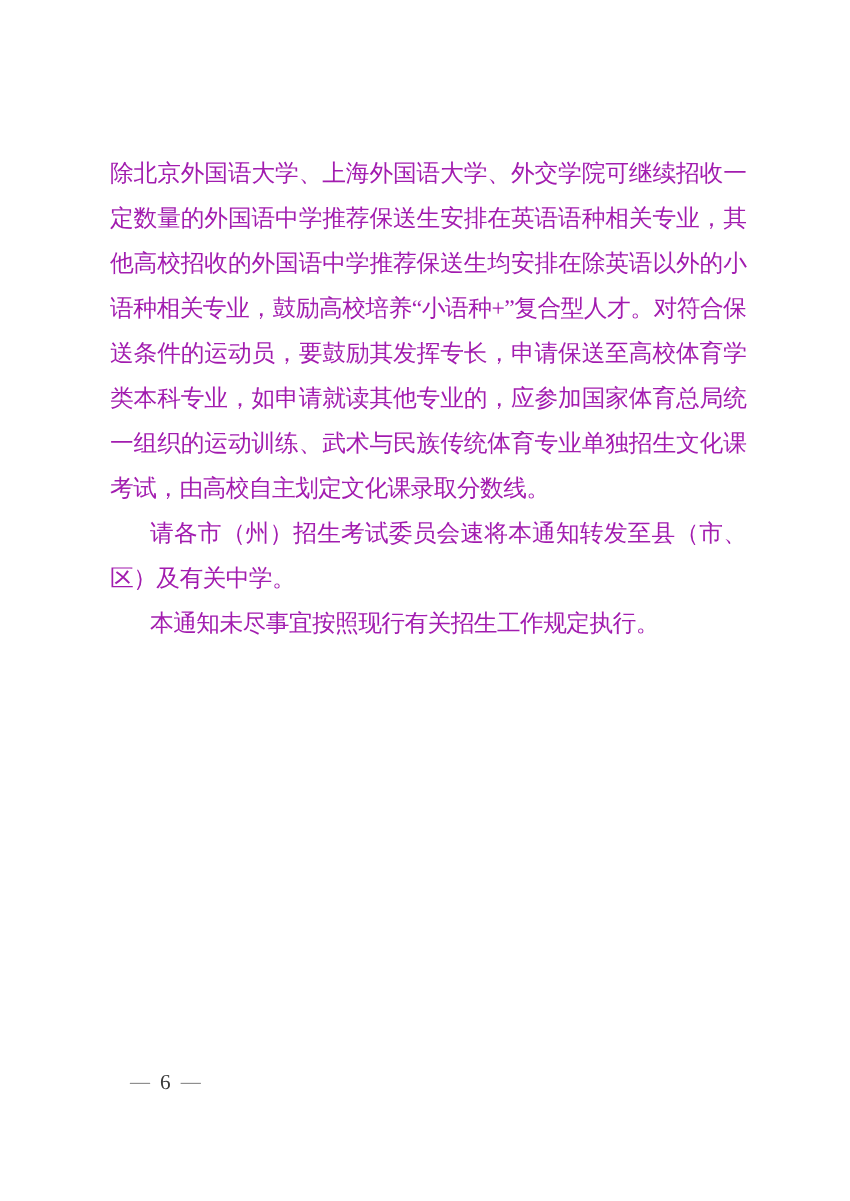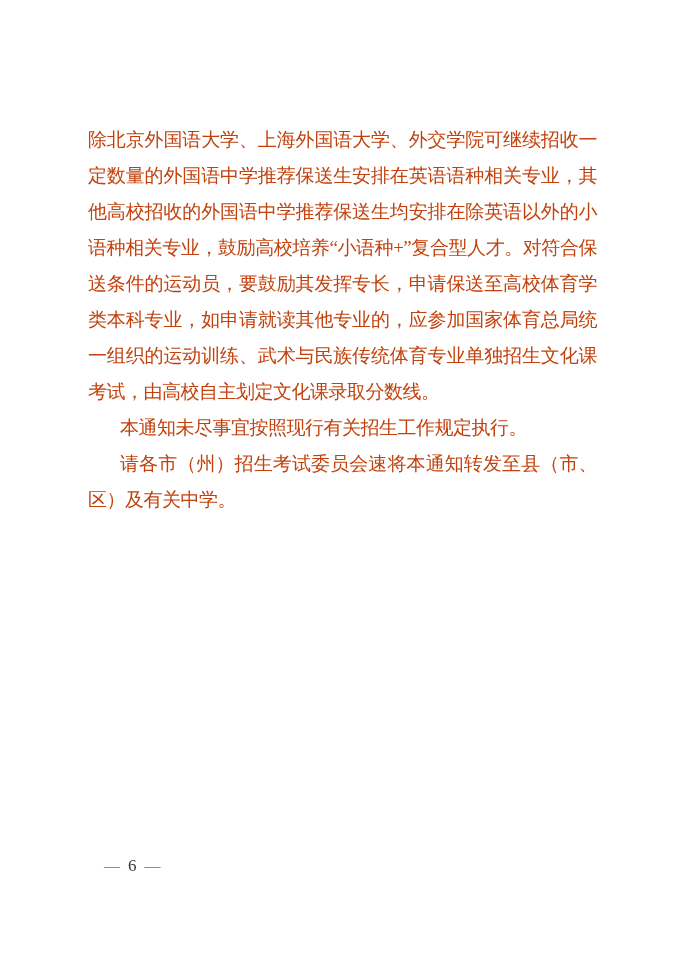--- a/index.html
+++ b/index.html
@@ -13,21 +13,21 @@
     height: 961px;
     background: #ffffff;
     overflow: hidden;
     font-family: "Liberation Serif", "DejaVu Serif", serif;
   }
   .content {
     position: absolute;
     left: 88px;
     top: 122px;
     width: 509px;
-    color: #c2410c;
+    color: #a21caf;
     font-size: 19px;
     line-height: 36px;
     letter-spacing: -0.5px;
     text-align: justify;
   }
   .content p {
     margin: 0;
     padding: 0;
   }
   .content p.indent {
@@ -50,22 +50,22 @@
     font-size: 16px;
   }
 </style>
 </head>
 <body>
 
 <div class="page">
 
   <div class="content">
     <p>除北京外国语大学、上海外国语大学、外交学院可继续招收一定数量的外国语中学推荐保送生安排在英语语种相关专业，其他高校招收的外国语中学推荐保送生均安排在除英语以外的小语种相关专业，鼓励高校培养“小语种+”复合型人才。对符合保送条件的运动员，要鼓励其发挥专长，申请保送至高校体育学类本科专业，如申请就读其他专业的，应参加国家体育总局统一组织的运动训练、武术与民族传统体育专业单独招生文化课考试，由高校自主划定文化课录取分数线。</p>
+    <p class="indent">请各市（州）招生考试委员会速将本通知转发至县（市、区）及有关中学。</p>
     <p class="indent">本通知未尽事宜按照现行有关招生工作规定执行。</p>
-    <p class="indent">请各市（州）招生考试委员会速将本通知转发至县（市、区）及有关中学。</p>
   </div>
 
   <div class="footer">
     <span class="dash">—</span>
     <span class="num">6</span>
     <span class="dash">—</span>
   </div>
 
 </div>
 

